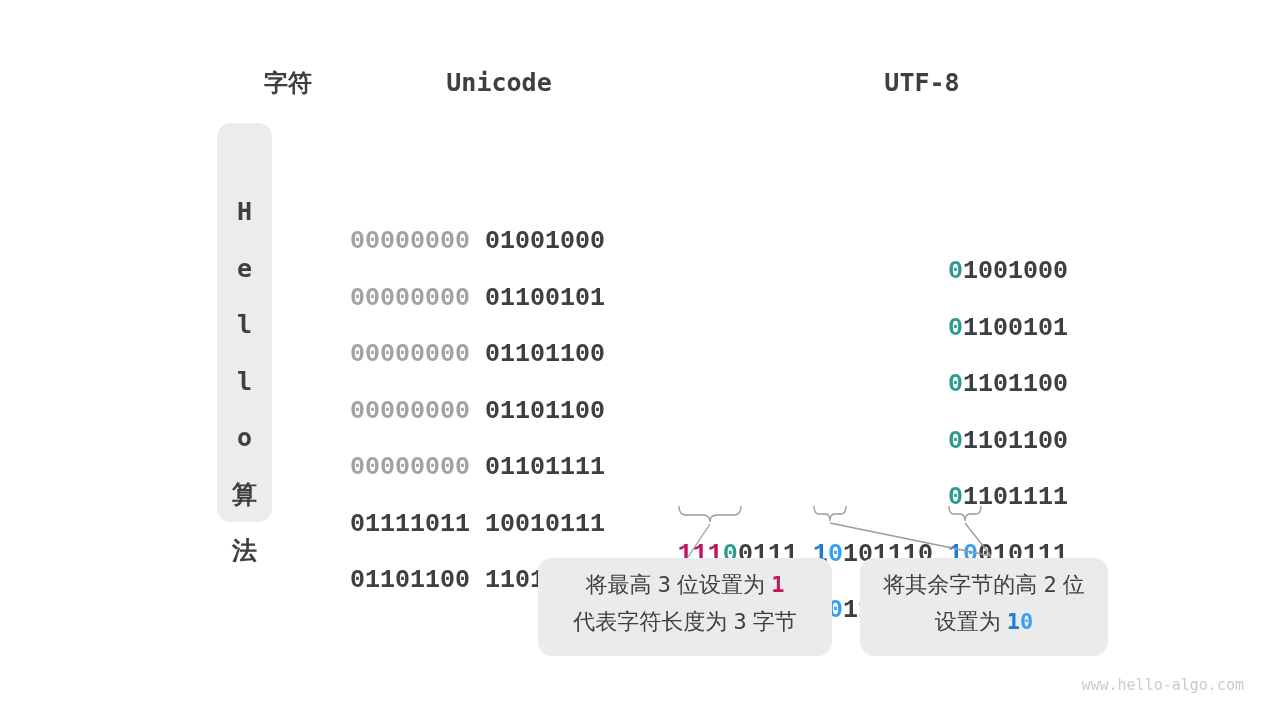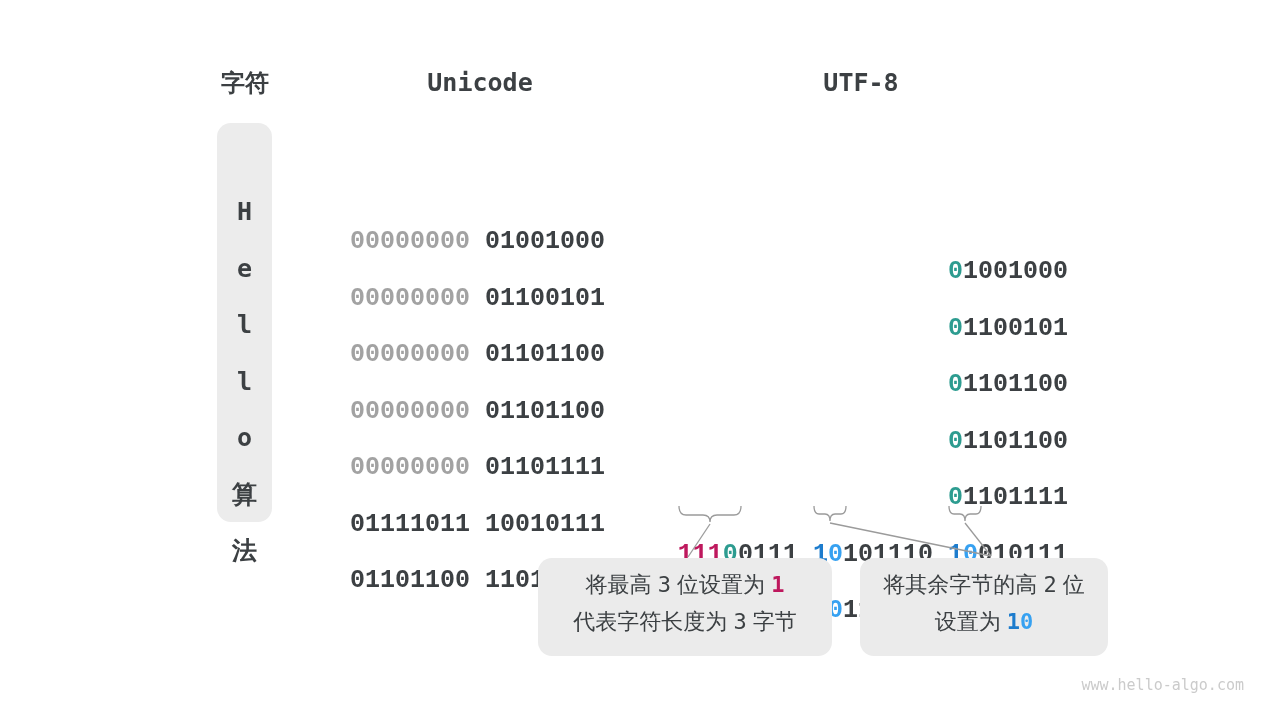--- a/index.html
+++ b/index.html
@@ -2,21 +2,21 @@
 <html><head>
 <meta charset="utf-8">
 <style>
   html,body{margin:0;padding:0;background:#ffffff;}
   .canvas{position:relative;width:1280px;height:720px;background:#ffffff;overflow:hidden;
           font-family:"DejaVu Sans Mono",monospace;}
   .abs{position:absolute;}
   .hdr{height:30px;line-height:30px;font-weight:bold;color:#3c4043;}
   .hdr-cjk{font-size:24px;font-family:"Liberation Sans","DejaVu Sans",sans-serif;}
   .hdr-mono{font-size:25px;font-family:"DejaVu Sans Mono",monospace;}
-  .center-x{transform:translateX(-50%);}
+  .center-x{transform:translateX(-50%);margin-left:43px;}
   .char-col{left:217px;top:123px;width:55px;height:399px;background:#ececec;border-radius:14px;}
   .row{position:absolute;left:0;width:1280px;height:30px;line-height:30px;
        font-size:25px;font-weight:bold;white-space:pre;}
   .cell{position:absolute;height:30px;line-height:30px;font-family:Liberation Mono, monospace;}
   .cell-char{left:217px;width:55px;text-align:center;color:#3c4043;
              font-family:"DejaVu Sans Mono","Liberation Sans",sans-serif;}
   .cell-unicode{left:350px;text-align:left;}
   .cell-utf8{right:212px;text-align:right;}
   .c-dark{color:#3c4043;}
   .c-gray{color:#a2a2a2;}
@@ -34,22 +34,22 @@
   .watermark{right:36px;top:675px;height:20px;line-height:20px;font-size:15px;
              color:#cbcbcb;font-family:"DejaVu Sans Mono",monospace;}
   svg.overlay{position:absolute;left:0;top:0;pointer-events:none;}
 </style>
 </head>
 <body>
 
 <div class="canvas">
 
   <div class="abs hdr hdr-cjk center-x" style="left:245px;top:68px;">字符</div>
-  <div class="abs hdr hdr-mono center-x" style="left:480px;top:68px;">Unicode</div>
-  <div class="abs hdr hdr-mono center-x" style="left:861px;top:68px;text-align:center;">UTF-8</div>
+  <div class="abs hdr hdr-mono center-x" style="left:456px;top:68px;">Unicode</div>
+  <div class="abs hdr hdr-mono center-x" style="left:879px;top:68px;text-align:center;">UTF-8</div>
 
   <div class="abs char-col"></div>
 
   <div>
 
   <div class="row" style="top: 137px;">
         <div class="cell cell-char">H</div>
         <div class="cell cell-unicode"><span class="c-gray">00000000</span><span class="c-dark"> 01001000</span></div>
         <div class="cell cell-utf8"><span class="c-teal">0</span><span class="c-dark">1001000</span></div>
       </div>

